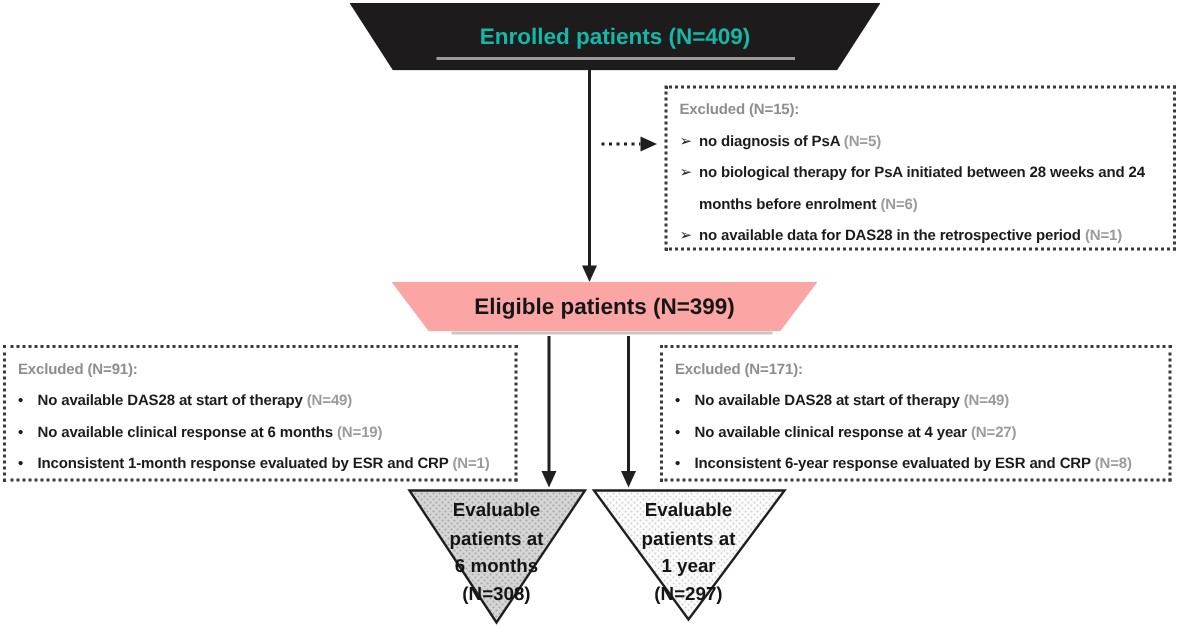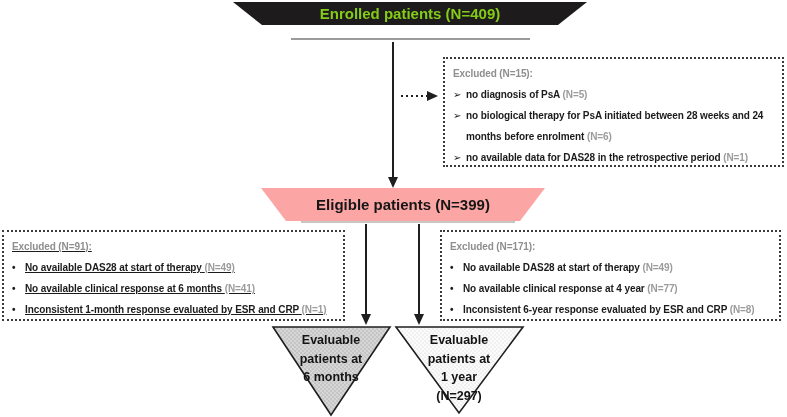--- a/index.html
+++ b/index.html
@@ -7,22 +7,22 @@
     position:relative;width:787px;height:417px;background:#ffffff;overflow:hidden;
     font-family:"Liberation Sans","DejaVu Sans",sans-serif;
     -webkit-font-smoothing:antialiased;
   }
   
   .trap{
     position:absolute;display:flex;align-items:center;justify-content:center;
     font-weight:bold;text-align:center;
   }
   .trap-enrolled{
-    left:233px;top:2px;width:354px;height:23px;
-    background:#1d1b1c;color:#84cc16;font-size:15px;
+    left:233px;top:2px;width:354px;height:45px;
+    background:#1d1b1c;color:#14b8a6;font-size:15px;
     clip-path:polygon(0 0,100% 0,91.8% 100%,8.2% 100%);
   }
   .trap-eligible{
     left:261px;top:188px;width:284px;height:33px;
     background:#fca5a5;color:#161616;font-size:15px;
     clip-path:polygon(0 0,100% 0,91.2% 100%,8.8% 100%);
   }
   .shadow-strip{position:absolute;height:2px;}
   .shadow-enrolled{left:291px;top:38px;width:239px;background:#9b9b9b;}
   .shadow-eligible{left:301px;top:221px;width:214px;background:#c7c7c7;}
@@ -31,21 +31,21 @@
   .connectors line{stroke:#1f1f1f;stroke-width:2;}
   .connectors line.dotted{stroke-dasharray:2 3;}
   .connectors polygon{fill:#1f1f1f;}
   
   .xbox{
     position:absolute;box-sizing:border-box;background:#ffffff;
     border:2px dotted #3a3a3a;padding:4px 8px 0 8px;
     font-size:10px;font-weight:bold;color:#1b1b1b;letter-spacing:-0.1px;
   }
   .xbox-top{left:443px;top:57px;width:341px;height:110px;line-height:21px;}
-  .xbox-left{left:2px;top:230px;width:343px;height:91px;line-height:21px;text-decoration:underline;}
+  .xbox-left{left:2px;top:230px;width:343px;height:91px;line-height:21px;}
   .xbox-right{left:440px;top:230px;width:341px;height:91px;line-height:21px;}
   .xtitle{color:#8e8e8e;}
   .xitem{position:relative;padding-left:13px;white-space:nowrap;}
   .xbox-top .xitem{white-space:normal;}
   .bullet{position:absolute;left:0;top:0;}
   .nval{color:#9b9b9b;}
   
   .tris{position:absolute;left:0;top:0;pointer-events:none;}
   .tri-label{
     position:absolute;width:120px;text-align:center;
@@ -105,37 +105,37 @@
   <div class="shadow-strip shadow-eligible"></div>
 
   <div class="xbox xbox-left">
     <div class="xtitle">Excluded (N=91):</div>
     <div class="xitem">
       <span class="bullet">•</span><span>No available DAS28 at start of therapy</span>
       <span class="nval">(N=49)</span>
     </div>
     <div class="xitem">
       <span class="bullet">•</span><span>No available clinical response at 6 months</span>
-      <span class="nval">(N=41)</span>
+      <span class="nval">(N=19)</span>
     </div>
     <div class="xitem">
       <span class="bullet">•</span><span>Inconsistent 1-month response evaluated by ESR and CRP</span>
       <span class="nval">(N=1)</span>
     </div>
   </div>
 
   <div class="xbox xbox-right">
     <div class="xtitle">Excluded (N=171):</div>
     <div class="xitem">
       <span class="bullet">•</span><span>No available DAS28 at start of therapy</span>
       <span class="nval">(N=49)</span>
     </div>
     <div class="xitem">
       <span class="bullet">•</span><span>No available clinical response at 4 year</span>
-      <span class="nval">(N=77)</span>
+      <span class="nval">(N=27)</span>
     </div>
     <div class="xitem">
       <span class="bullet">•</span><span>Inconsistent 6-year response evaluated by ESR and CRP</span>
       <span class="nval">(N=8)</span>
     </div>
   </div>
 
   <svg class="tris" width="787" height="417" viewBox="0 0 787 417">
     <defs>
       <pattern id="dots-dark" width="4" height="4" patternUnits="userSpaceOnUse">
@@ -150,20 +150,21 @@
       </pattern>
     </defs>
     <polygon points="273,327 390,327 331,415" fill="url(#dots-dark)" stroke="#1f1f1f" stroke-width="1.6"></polygon>
     <polygon points="396,327 523,327 459,413" fill="url(#dots-light)" stroke="#1f1f1f" stroke-width="1.6"></polygon>
   </svg>
 
   <div class="tri-label tri-label-6m">
     <div>Evaluable</div>
     <div>patients at</div>
     <div>6 months</div>
+    <div>(N=308)</div>
   </div>
   <div class="tri-label tri-label-1y">
     <div>Evaluable</div>
     <div>patients at</div>
     <div>1 year</div>
     <div>(N=297)</div>
   </div>
 
 </div>
 

